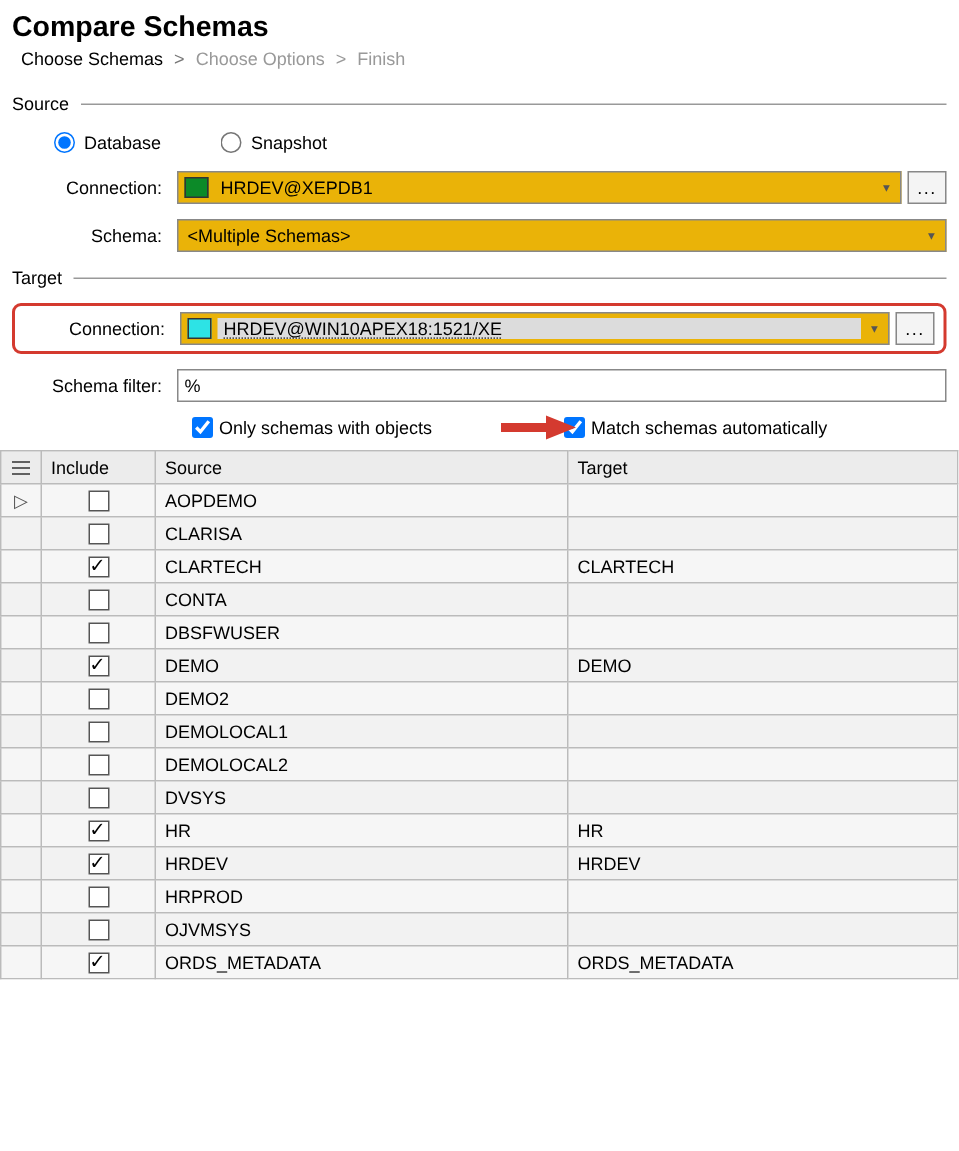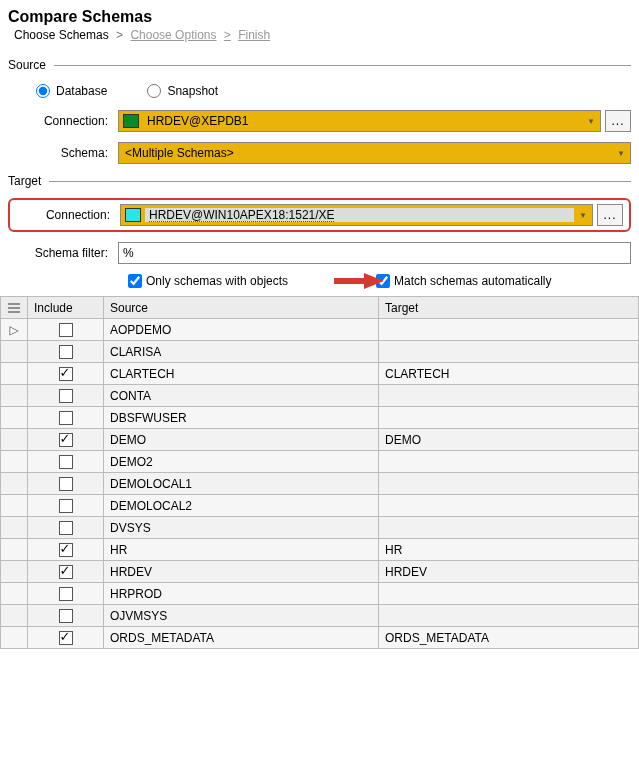--- a/index.html
+++ b/index.html
@@ -7,29 +7,29 @@
     margin: 0;
     font-family: "Segoe UI", Tahoma, sans-serif;
     font-size: 12px;
     color: #000;
     background: #fff;
     width: 639px;
   }
   .container { padding: 4px 8px 0 8px; }
   .title {
     font-weight: bold;
-    font-size: 16px;
+    font-size: 19px;
     padding: 4px 0 2px 0;
   }
   .breadcrumb {
     padding: 0 0 8px 6px;
     font-size: 12px;
   }
   .breadcrumb .sep { color: #777; margin: 0 4px; }
-  .breadcrumb .inactive { color: #999; text-decoration: underline; }
+  .breadcrumb .inactive { color: #999; }
   .section {
     margin-top: 8px;
   }
   .section-header {
     display: flex;
     align-items: center;
     margin-bottom: 10px;
   }
   .section-header .label {
     padding-right: 8px;

